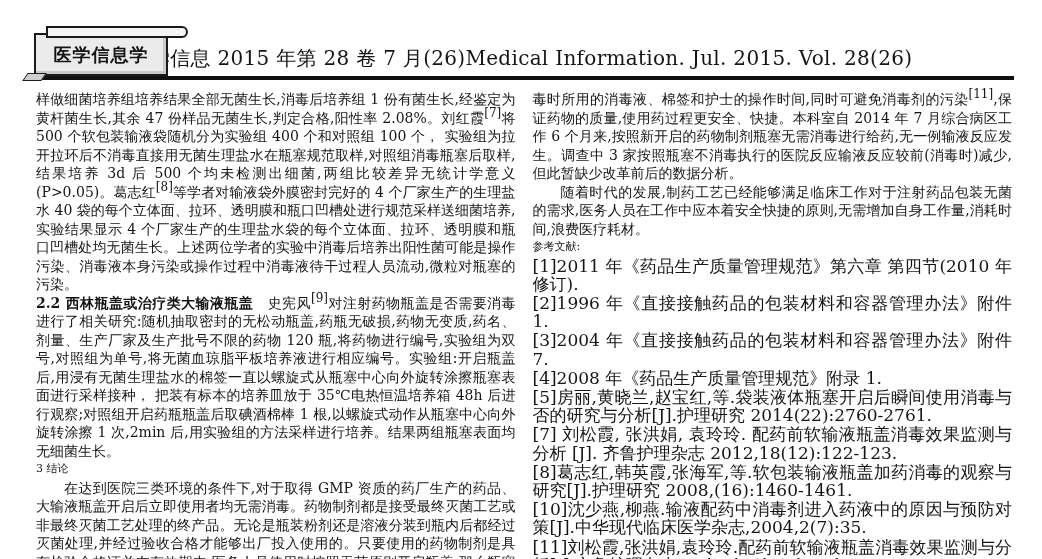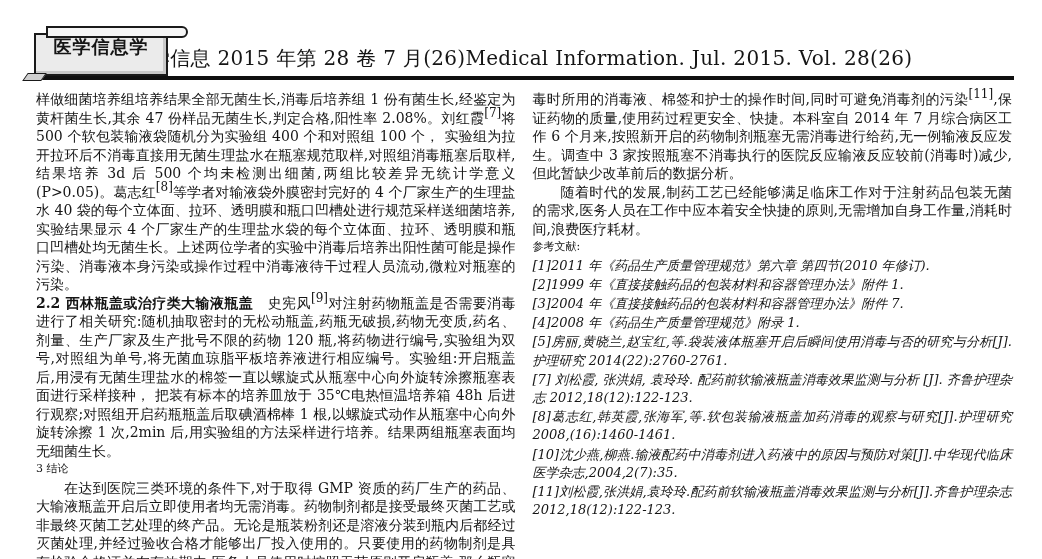--- a/index.html
+++ b/index.html
@@ -17,21 +17,21 @@
   }
 
   
   .plaque {
     position: absolute;
     left: 34px; top: 33px;
     width: 134px; height: 43px;
     background: #ebebeb;
     border: 2px solid #1a1a1a;
     box-shadow: inset -3px -3px 0 #c9c9c9;
-    display: flex; justify-content: center;
+    display: flex; align-items: center; justify-content: center;
     z-index: 2;
   }
   .plaque::before {            
     content: "";
     position: absolute;
     top: -9px; left: 10px;
     width: 138px; height: 8px;
     background: #f5f5f5;
     border: 2px solid #1a1a1a;
     border-radius: 0 8px 8px 0;
@@ -83,23 +83,22 @@
   }
   .para.indent { text-indent: 2em; }
   .para sup, .ref sup { font-size: 12px; line-height: 0; }
   .heading {
     font-size: 11px;
     line-height: 18.5px;
     font-weight: normal;
   }
   .refs { margin-top: 0; }
   .ref {
-    font-size: 13px;
+    font-size: 17px;
     line-height: 18.2px;
-    font-style: italic;
     text-align: justify;
     margin-bottom: 1px;
   }
 </style>
 </head>
 <body>
 
 <div class="page">
 
   <header>
@@ -120,21 +119,21 @@
     </section>
 
     <section class="col">
       <p class="para"><span>毒时所用的消毒液、棉签和护士的操作时间,同时可避免消毒剂的污染</span><sup>[11]</sup><span>,保证药物的质量,使用药过程更安全、快捷。本科室自 2014 年 7 月综合病区工作 6 个月来,按照新开启的药物制剂瓶塞无需消毒进行给药,无一例输液反应发生。调查中 3 家按照瓶塞不消毒执行的医院反应输液反应较前(消毒时)减少,但此暂缺少改革前后的数据分析。</span></p>
       <p class="para indent"><span>随着时代的发展,制药工艺已经能够满足临床工作对于注射药品包装无菌的需求,医务人员在工作中应本着安全快捷的原则,无需增加自身工作量,消耗时间,浪费医疗耗材。</span></p>
       <h3 class="heading">参考文献:</h3>
       <div class="refs">
 
           <p class="ref">[1]2011 年《药品生产质量管理规范》第六章 第四节(2010 年修订).</p>
 
-          <p class="ref">[2]1999 年《直接接触药品的包装材料和容器管理办法》附件 1.</p>
+          <p class="ref">[2]1996 年《直接接触药品的包装材料和容器管理办法》附件 1.</p>
 
           <p class="ref">[3]2004 年《直接接触药品的包装材料和容器管理办法》附件 7.</p>
 
           <p class="ref">[4]2008 年《药品生产质量管理规范》附录 1.</p>
 
           <p class="ref">[5]房丽,黄晓兰,赵宝红,等.袋装液体瓶塞开启后瞬间使用消毒与否的研究与分析[J].护理研究 2014(22):2760-2761.</p>
 
 
           <p class="ref">[7] 刘松霞, 张洪娟, 袁玲玲. 配药前软输液瓶盖消毒效果监测与分析 [J]. 齐鲁护理杂志 2012,18(12):122-123.</p>
 

